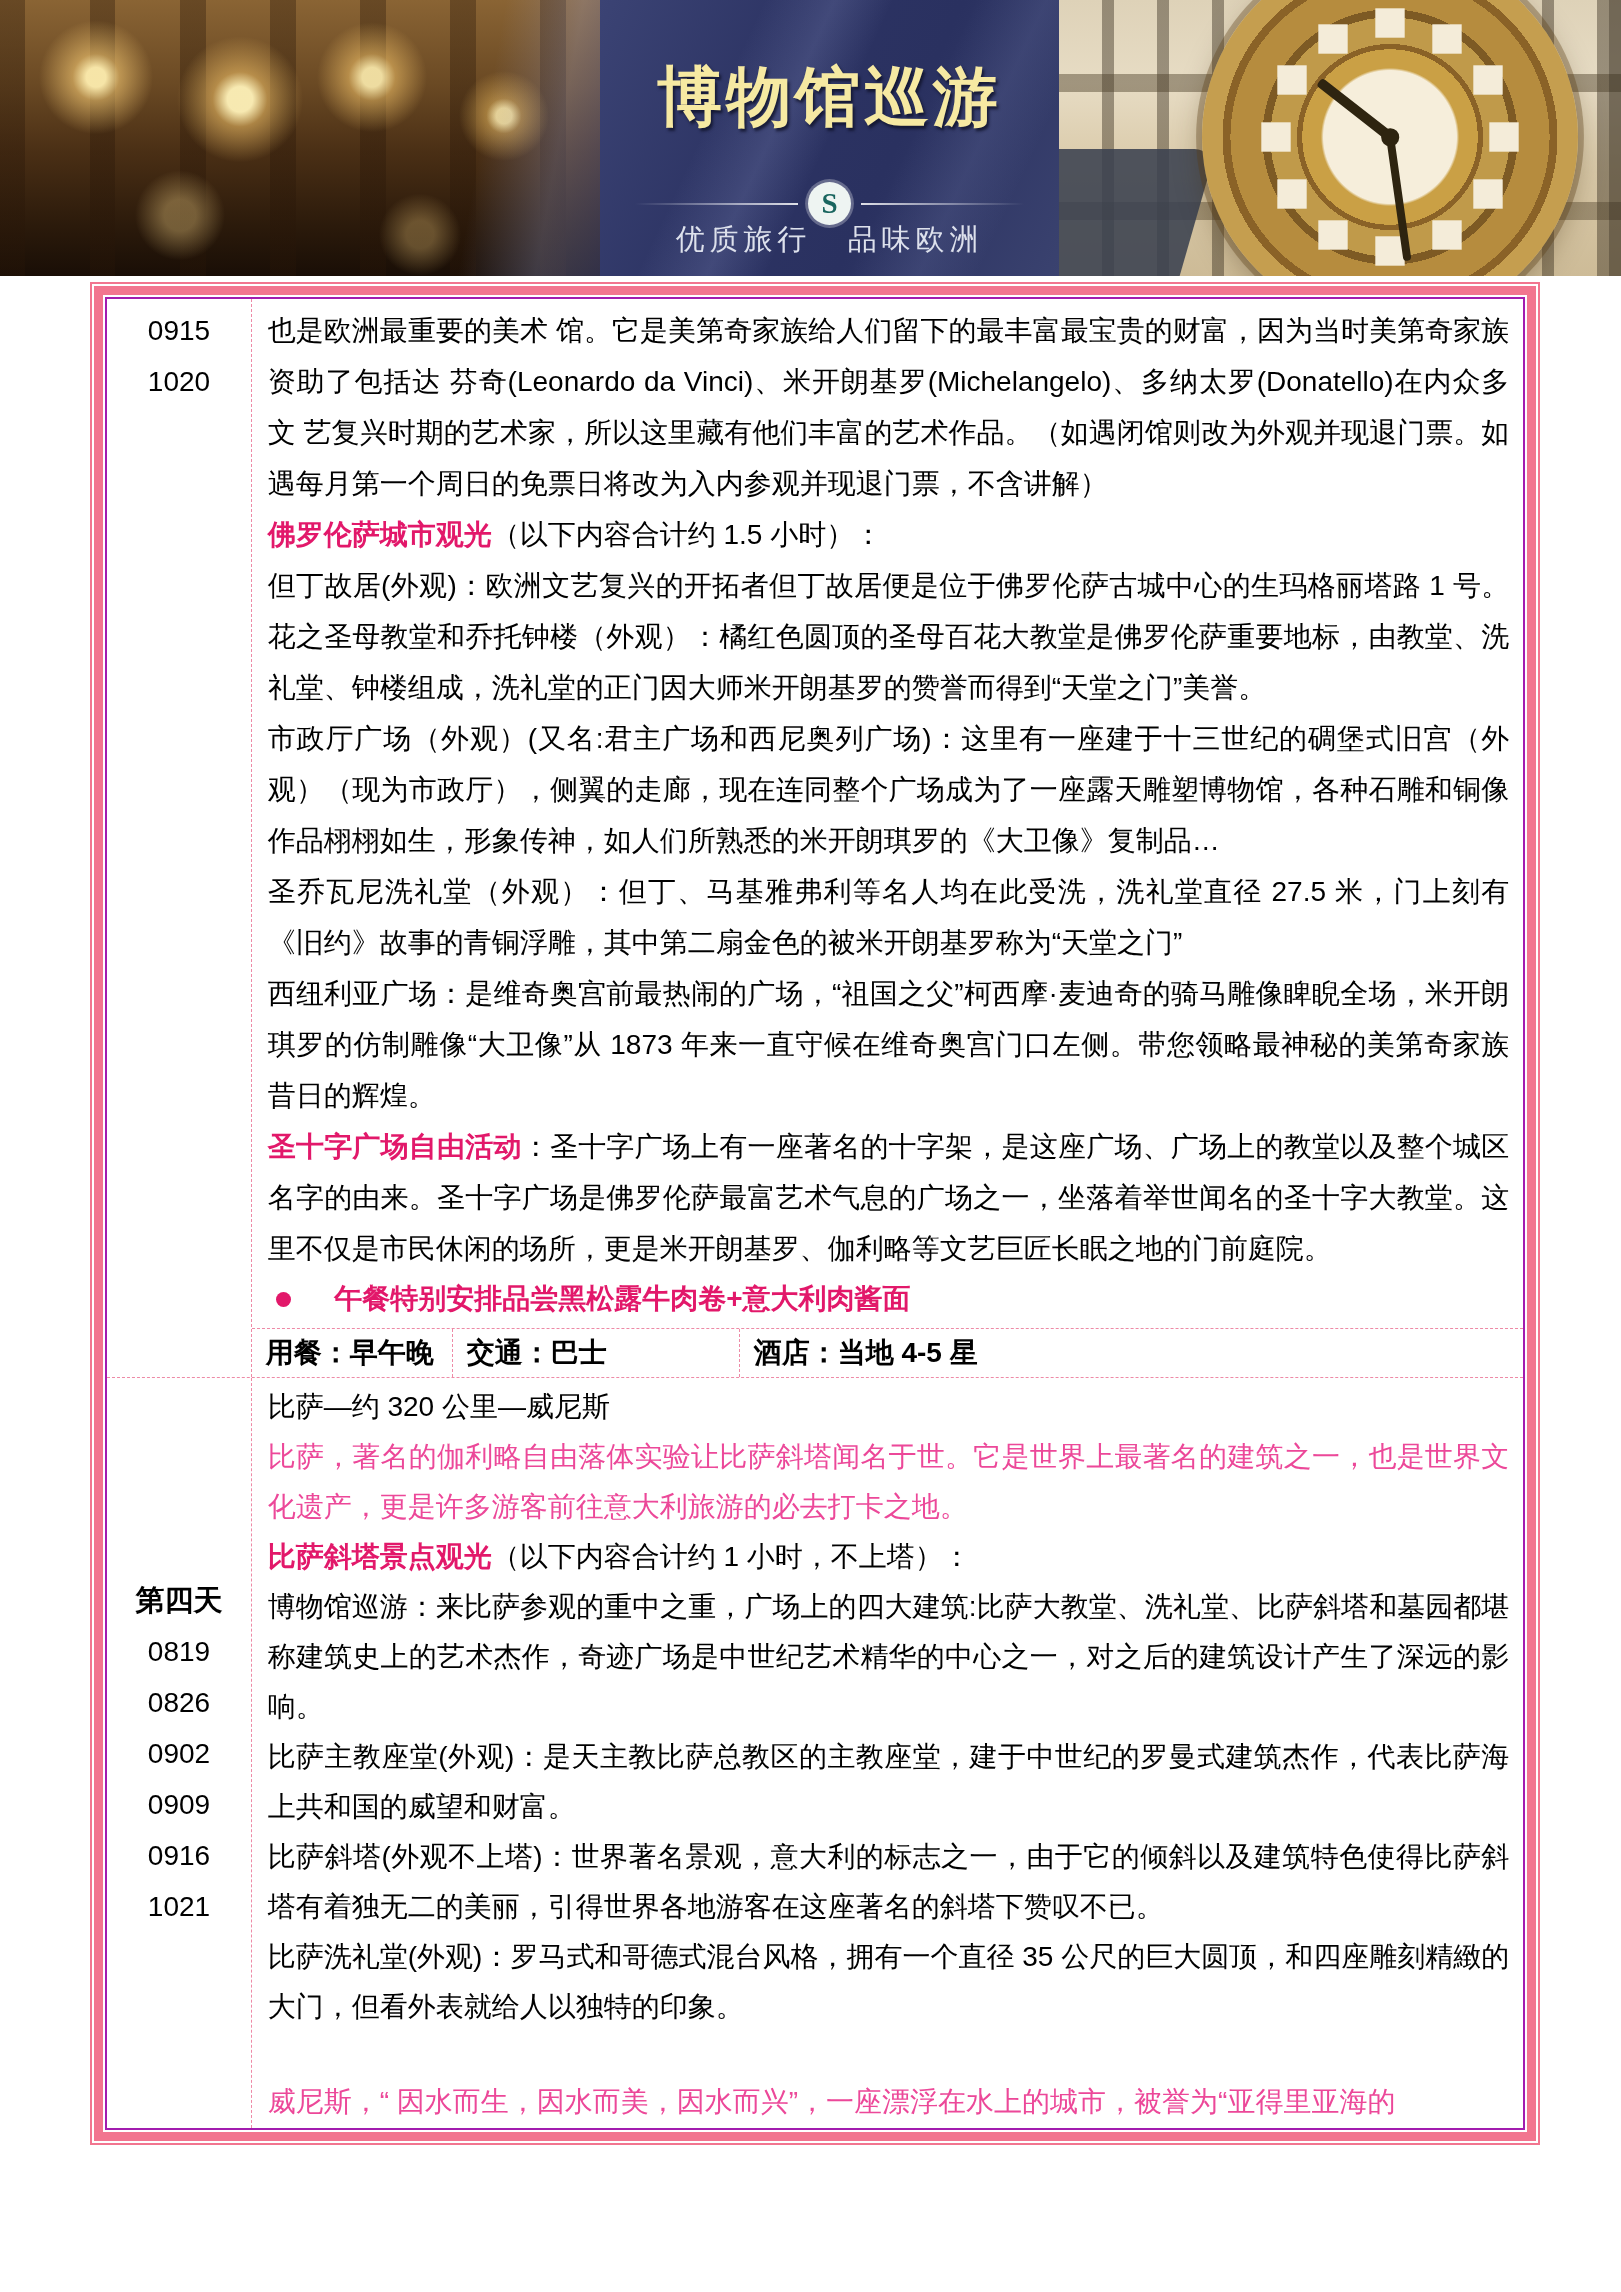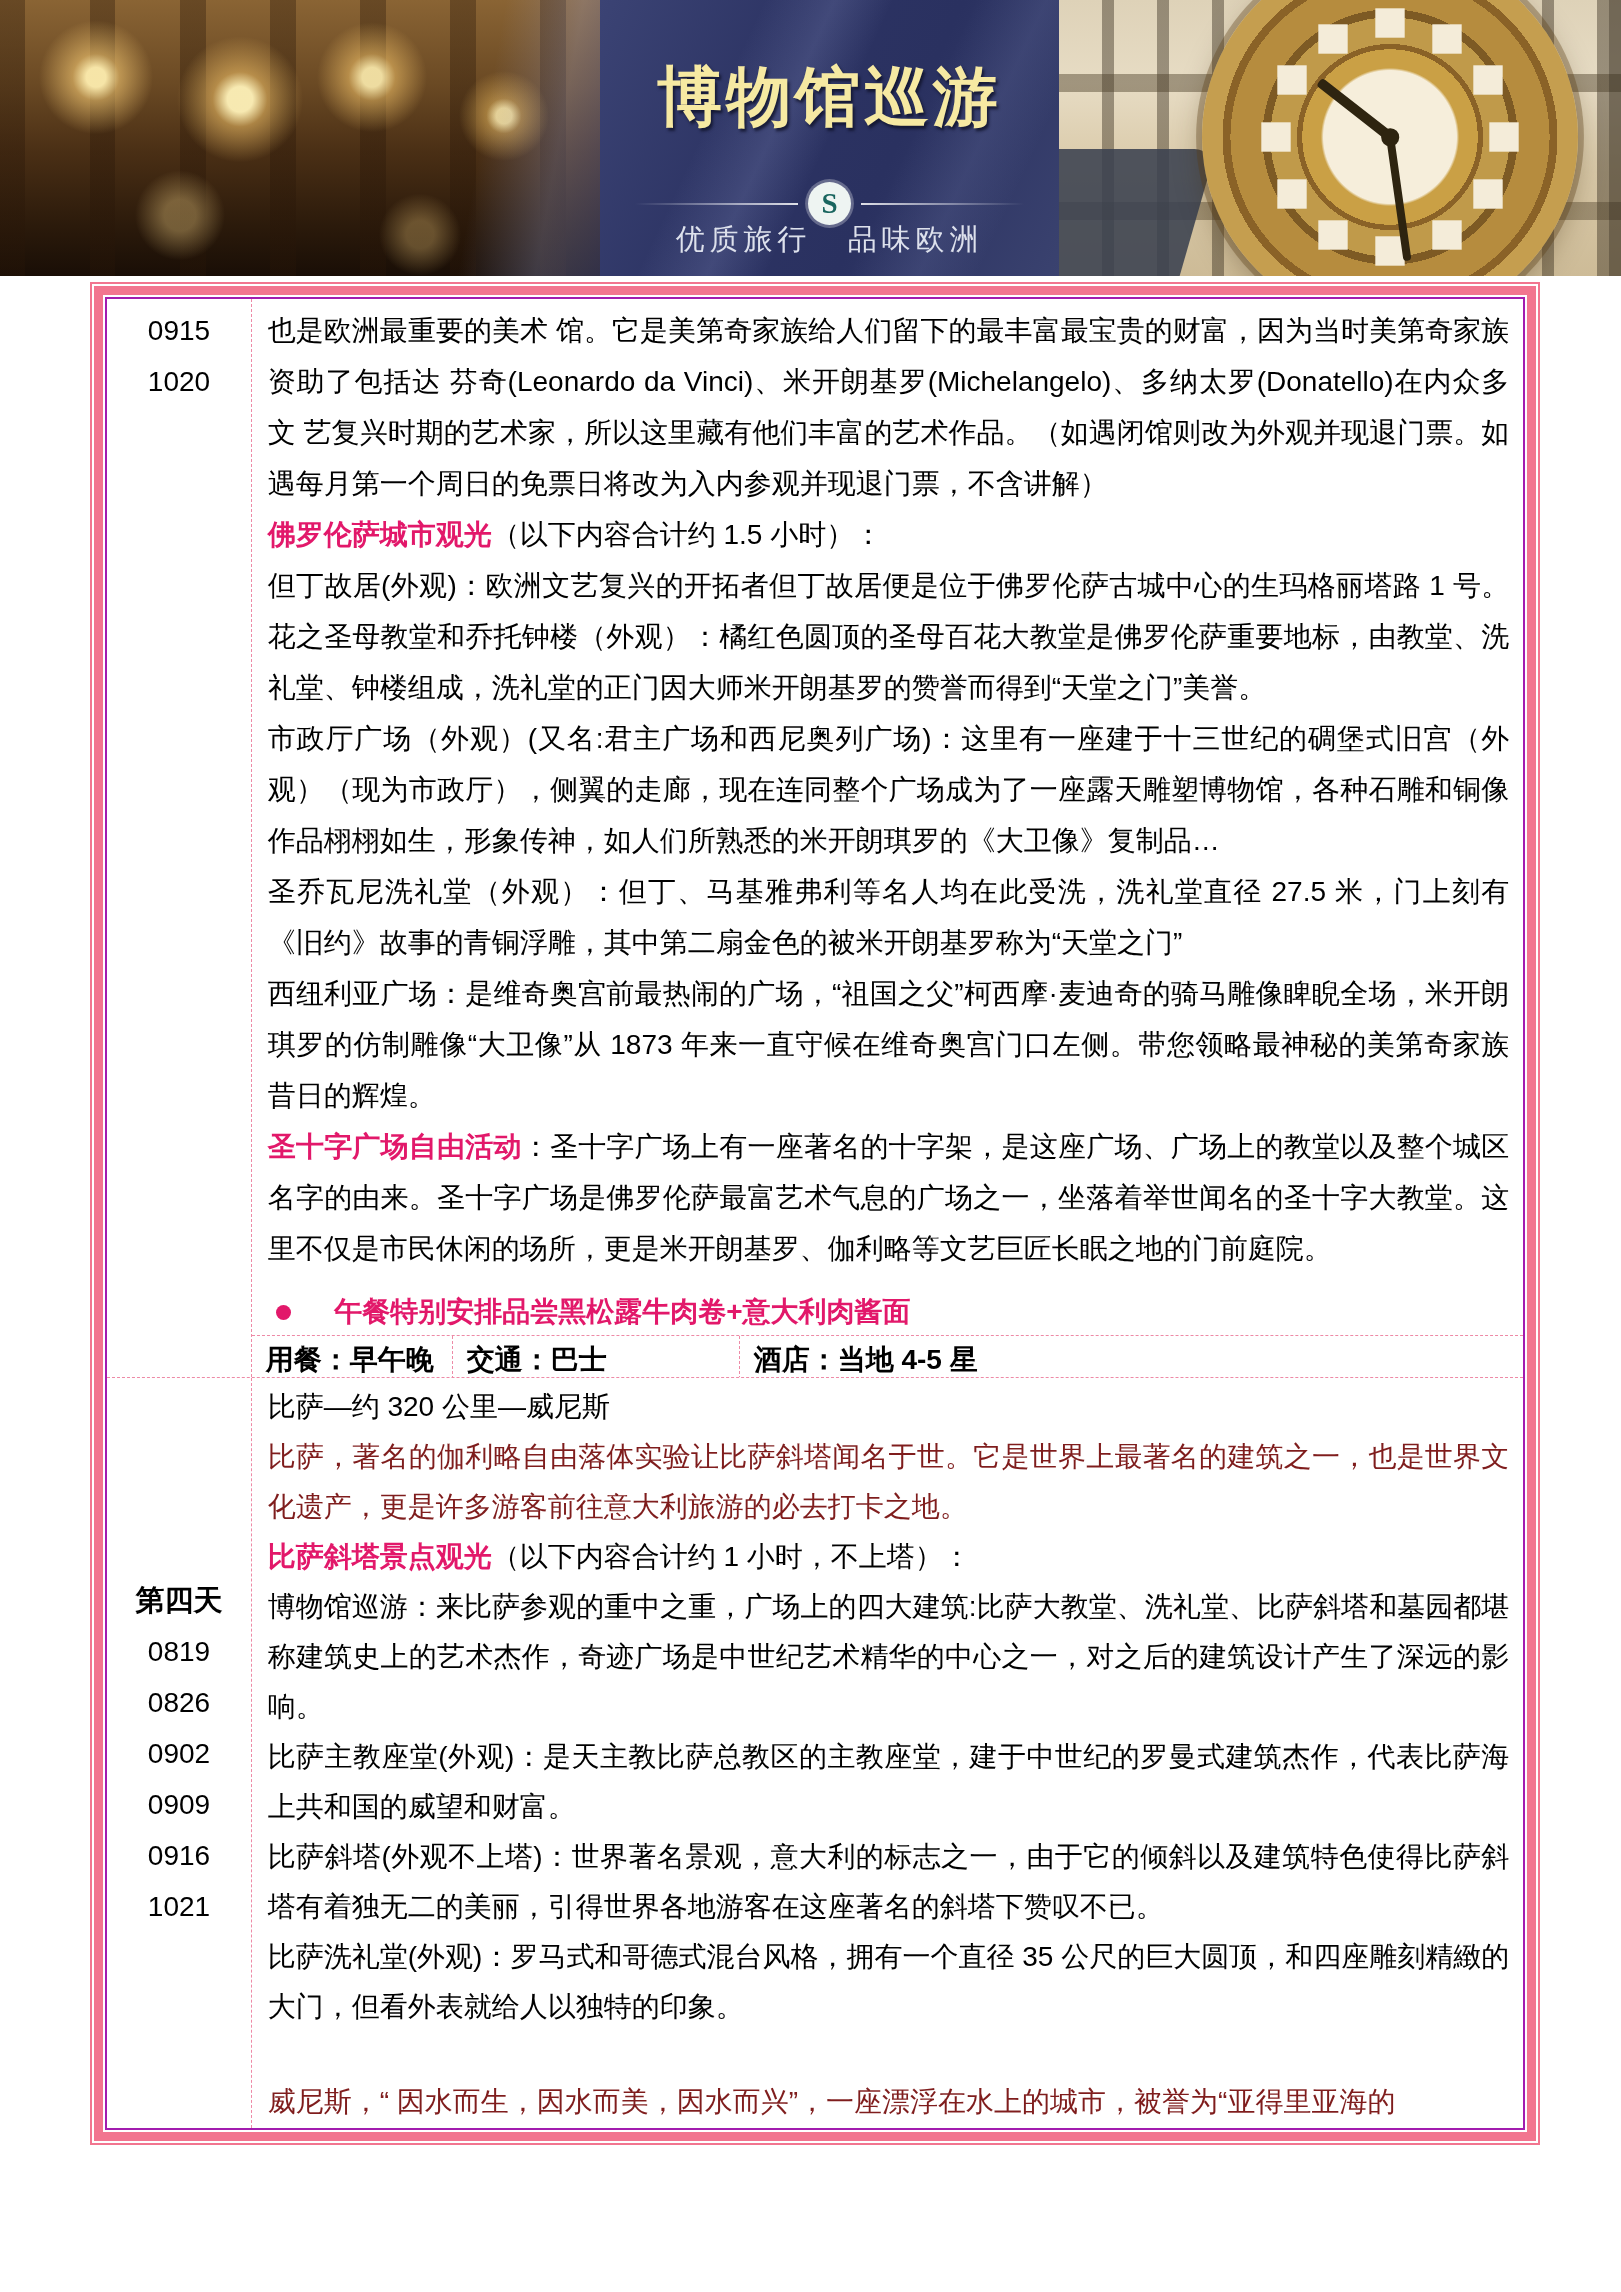--- a/index.html
+++ b/index.html
@@ -69,22 +69,22 @@
   .time-cell .line{height:51px;line-height:51px;text-align:center;}
   .day-label{height:51px;line-height:51px;font-weight:bold;font-size:29px;text-align:center;}
   .content-cell{flex:1;display:flex;flex-direction:column;overflow:hidden;box-sizing:border-box;}
   .row-day3 .content-cell{padding-top:5.9px;}
   .row-day4 .content-cell{padding-top:3.9px;}
   .para{margin:0;font-size:28px;line-height:51px;text-align:justify;padding:0 13.7px 0 15.7px;}
   .row-day4 .para{line-height:50px;}
   .para.gap-before{margin-top:45px;}
   .run.bold{font-weight:normal;}
   .run.pink{font-weight:bold;color:#e2186a;}
-  .run.blue{color:#7f1d1d;}
-  .bullet-line{display:flex;align-items:center;height:45px;margin-top:16px;padding-left:23.5px;flex:none;}
+  .run.blue{color:#ec4899;}
+  .bullet-line{display:flex;align-items:center;height:45px;margin-top:3px;padding-left:23.5px;flex:none;}
   .bullet-dot{width:15.7px;height:15.7px;border-radius:50%;background:#e2186a;margin-right:43px;flex:none;}
   .bullet-text{color:#e2186a;font-weight:bold;font-size:28px;}
   .meal-table{margin-top:auto;height:49px;border-top:1px dashed #ee8aa6;display:flex;font-weight:bold;font-size:28px;flex:none;box-sizing:border-box;}
   .meal-cell{display:flex;align-items:center;padding-left:13.7px;box-sizing:border-box;}
   .meal-cell.c1{width:201px;border-right:1px dashed #ee8aa6;}
   .meal-cell.c2{width:287px;border-right:1px dashed #ee8aa6;}
   .meal-cell.c3{flex:1;}
 </style>
 </head>
 <body>

